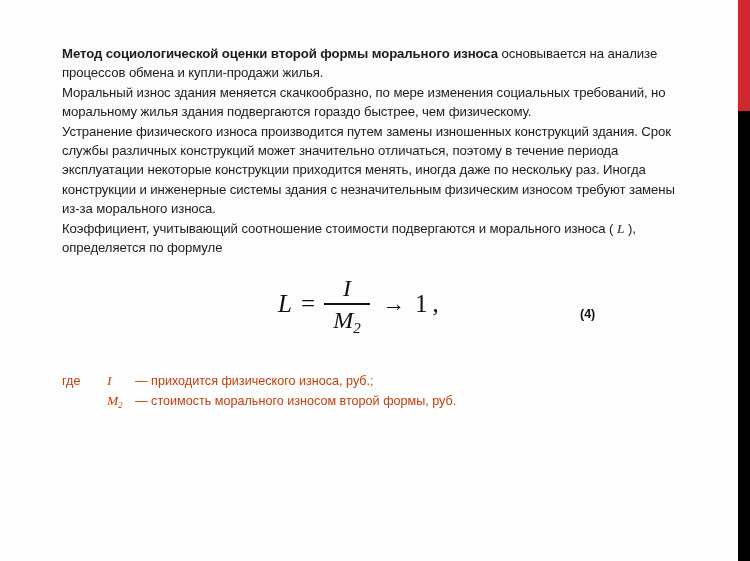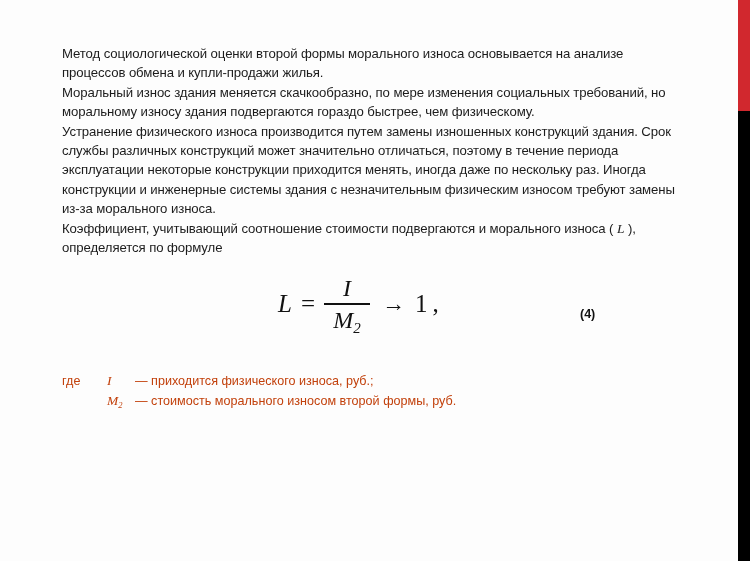--- a/index.html
+++ b/index.html
@@ -54,21 +54,21 @@
     font-size: 13.2px;
     line-height: 19.4px;
     letter-spacing: -0.1px;
     text-align: left;
     color: #1c1c1c;
   }
   p.body-text + p.body-text {
     margin-top: 0px;
   }
   .lead-bold {
-    font-weight: normal;
+    font-weight: bold;
     text-align: center;
   }
 
   
   .mvar {
     font-family: "Liberation Serif", "DejaVu Serif", serif;
     font-style: italic;
     font-size: 13.5px;
   }
   .mvar sub {
@@ -199,21 +199,21 @@
 
 <div class="slide">
 
   <div class="edge-red"></div>
   <div class="edge-black"></div>
 
   <div class="content">
 
     <p class="body-text"><span class="lead-bold">Метод социологической оценки второй формы морального износа</span><span> основывается на анализе процессов обмена и купли-продажи жилья.</span></p>
 
-    <p class="body-text">Моральный износ здания меняется скачкообразно, по мере изменения социальных требований, но моральному износу здания подвергаются гораздо быстрее, чем физическому.</p>
+    <p class="body-text">Моральный износ здания меняется скачкообразно, по мере изменения социальных требований, но моральному жилья здания подвергаются гораздо быстрее, чем физическому.</p>
 
     <p class="body-text">Устранение физического износа производится путем замены изношенных конструкций здания. Срок службы различных конструкций может значительно отличаться, поэтому в течение периода эксплуатации некоторые конструкции приходится менять, иногда даже по нескольку раз. Иногда конструкции и инженерные системы здания с незначительным физическим износом требуют замены из-за морального износа.</p>
 
     <p class="body-text"><span>Коэффициент, учитывающий соотношение стоимости подвергаются и морального износа ( </span><span class="mvar">L</span><span> ), определяется по формуле</span></p>
 
   </div>
 
   <div class="formula-row">
     <div class="formula">
       <span class="lhs">L</span>

